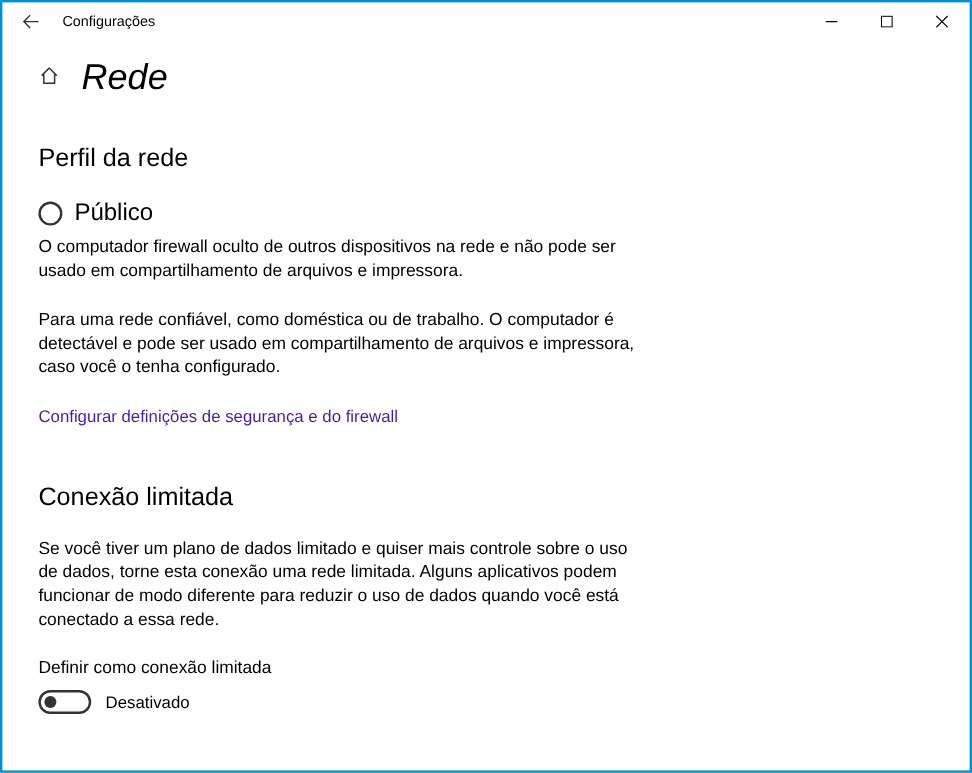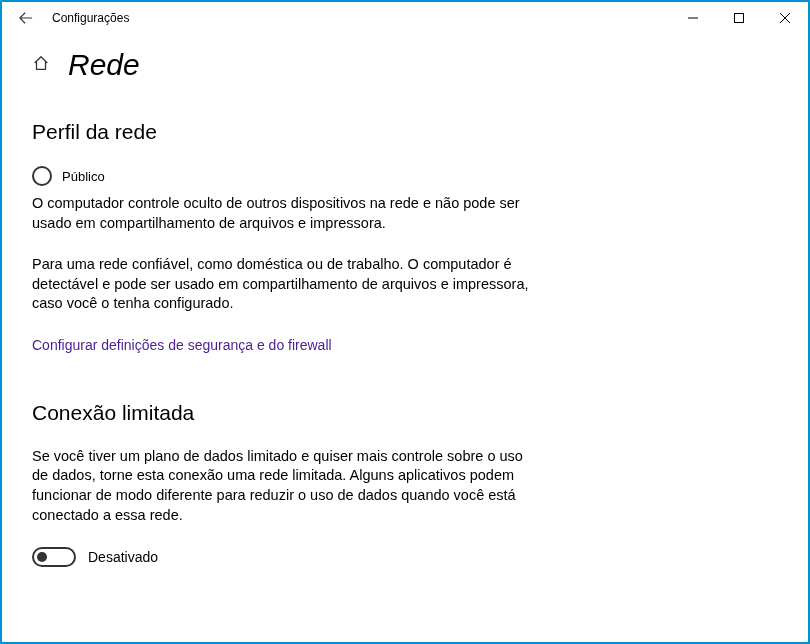--- a/index.html
+++ b/index.html
@@ -89,21 +89,21 @@
       position: absolute;
       width: 10px;
       height: 10px;
       background: #0078d4;
       border-radius: 50%;
       top: 50%;
       left: 50%;
       transform: translate(-50%, -50%);
     }
     .radio-label {
-      font-size: 13px;
+      font-size: 20px;
       color: #000;
     }
     .desc {
       font-size: 14.5px;
       color: #000;
       line-height: 1.35;
       max-width: 500px;
       margin-bottom: 22px;
     }
     .link {
@@ -186,29 +186,30 @@
     </span>
     <h1 class="page-title">Rede</h1>
   </div>
 
   <h2 class="section-title">Perfil da rede</h2>
 
   <div class="radio-row">
     <span class="radio-outer"></span>
     <span class="radio-label">Público</span>
   </div>
-  <p class="desc">O computador controle oculto de outros dispositivos na rede e não pode ser usado em compartilhamento de arquivos e impressora.</p>
+  <p class="desc">O computador firewall oculto de outros dispositivos na rede e não pode ser usado em compartilhamento de arquivos e impressora.</p>
 
   <p class="desc">Para uma rede confiável, como doméstica ou de trabalho. O computador é detectável e pode ser usado em compartilhamento de arquivos e impressora, caso você o tenha configurado.</p>
 
   <span class="link">Configurar definições de segurança e do firewall</span>
 
   <h2 class="section-title">Conexão limitada</h2>
 
   <p class="desc">Se você tiver um plano de dados limitado e quiser mais controle sobre o uso de dados, torne esta conexão uma rede limitada. Alguns aplicativos podem funcionar de modo diferente para reduzir o uso de dados quando você está conectado a essa rede.</p>
 
+  <div class="toggle-label">Definir como conexão limitada</div>
   <div class="toggle-row">
     <div class="toggle"></div>
     <span class="toggle-state">Desativado</span>
   </div>
 
   
 </div>
 
 </body></html>

